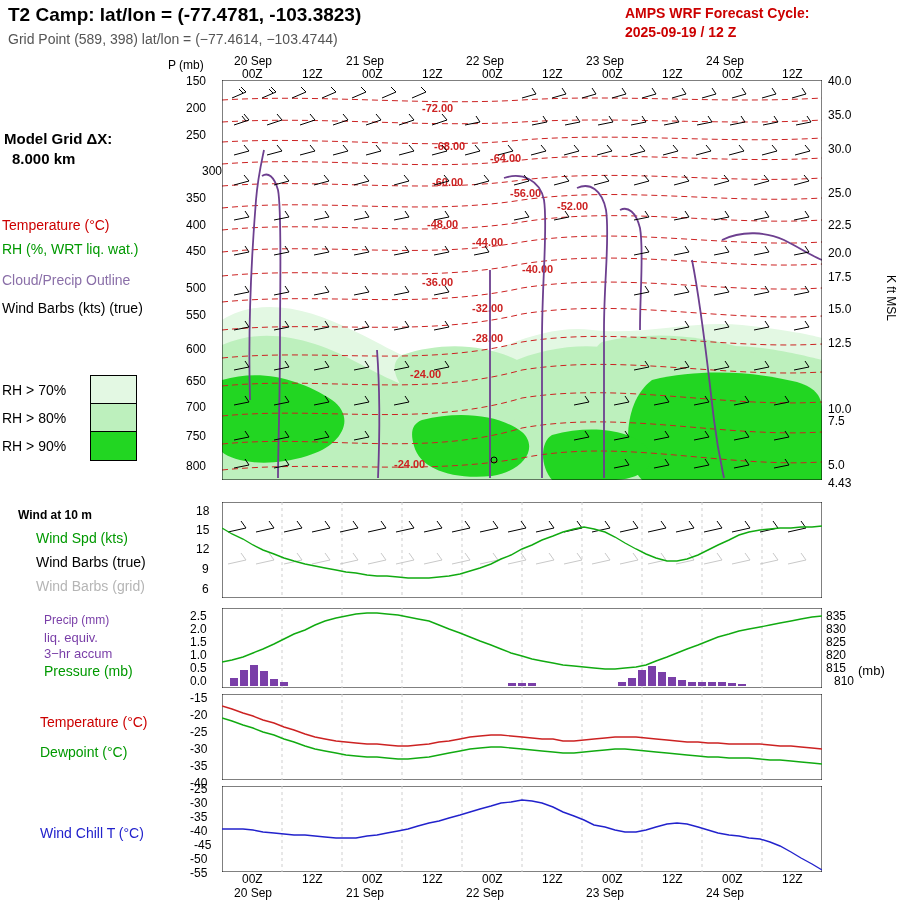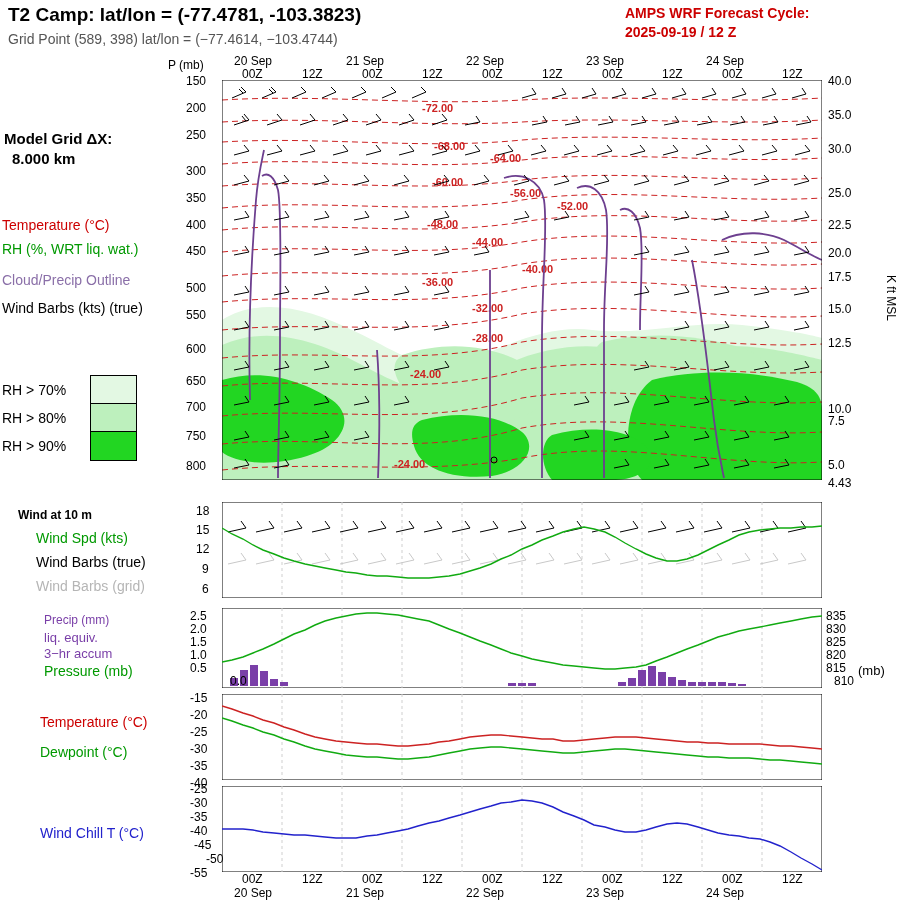--- a/index.html
+++ b/index.html
@@ -793,21 +793,21 @@
   <span class="tk abs" style="left:380px;top:13px;">00Z</span>
   <span class="tk abs" style="left:440px;top:13px;">12Z</span>
   <span class="tk abs" style="left:500px;top:13px;">00Z</span>
   <span class="tk abs" style="left:560px;top:13px;">12Z</span>
 </div>
 
 <div class="abs" style="left:186px;top:74px;width:34px;height:410px;">
   <span class="tk abs" style="left:0;top:0;">150</span>
   <span class="tk abs" style="left:0;top:27px;">200</span>
   <span class="tk abs" style="left:0;top:54px;">250</span>
-  <span class="tk abs" style="left:0;top:90px;">300</span>
+  <span class="tk abs" style="left:16px;top:90px;">300</span>
   <span class="tk abs" style="left:0;top:117px;">350</span>
   <span class="tk abs" style="left:0;top:144px;">400</span>
   <span class="tk abs" style="left:0;top:170px;">450</span>
   <span class="tk abs" style="left:0;top:207px;">500</span>
   <span class="tk abs" style="left:0;top:234px;">550</span>
   <span class="tk abs" style="left:0;top:268px;">600</span>
   <span class="tk abs" style="left:0;top:300px;">650</span>
   <span class="tk abs" style="left:0;top:326px;">700</span>
   <span class="tk abs" style="left:0;top:355px;">750</span>
   <span class="tk abs" style="left:0;top:385px;">800</span>
@@ -1078,21 +1078,21 @@
   </g>
 
   <polyline fill="none" stroke="#11aa11" stroke-width="1.4" points="0,54 10,52 21,49 31,45 41,41 52,36 62,31 72,26 83,22 93,17 103,13 114,10 124,8 134,6 145,5 155,5 165,6 176,7 186,9 196,11 207,13 217,17 227,21 238,25 248,29 258,33 269,37 279,41 289,45 300,48 310,51 320,53 331,55 341,57 352,58 362,59 372,60 383,61 393,61 403,60 414,59 424,57 434,53 445,49 455,45 465,41 476,37 486,33 496,29 507,26 517,23 527,21 538,19 548,17 558,15 569,13 579,11 590,9 600,8"></polyline>
 </svg>
 <div class="abs" style="left:190px;top:609px;width:30px;height:82px;">
   <span class="tk abs" style="left:0;top:0;">2.5</span>
   <span class="tk abs" style="left:0;top:13px;">2.0</span>
   <span class="tk abs" style="left:0;top:26px;">1.5</span>
   <span class="tk abs" style="left:0;top:39px;">1.0</span>
   <span class="tk abs" style="left:0;top:52px;">0.5</span>
-  <span class="tk abs" style="left:0;top:65px;margin-left:40px;">0.0</span>
+  <span class="tk abs" style="left:0;top:65px;">0.0</span>
 </div>
 <div class="abs" style="left:826px;top:609px;width:34px;height:82px;">
   <span class="tk abs" style="left:0;top:0;">835</span>
   <span class="tk abs" style="left:0;top:13px;">830</span>
   <span class="tk abs" style="left:0;top:26px;">825</span>
   <span class="tk abs" style="left:0;top:39px;">820</span>
   <span class="tk abs" style="left:0;top:52px;">815</span>
   <span class="tk abs" style="left:8px;top:65px;">810</span>
 </div>
 
@@ -1140,21 +1140,21 @@
     <line x1="540" y1="0" x2="540" y2="86"></line>
   </g>
   <polyline fill="none" stroke="#2222cc" stroke-width="1.4" points="0,43 10,43 21,43 31,44 41,46 52,47 62,48 72,49 83,49 93,50 103,51 114,52 124,52 134,52 145,50 155,49 165,47 176,45 186,43 196,40 207,37 217,35 227,32 238,29 248,26 258,23 269,20 279,17 289,16 300,14 310,15 320,17 331,21 341,26 352,30 362,34 372,39 383,41 393,44 403,46 414,46 424,44 434,41 445,38 455,37 465,38 476,41 486,44 496,47 507,49 517,50 527,52 538,53 548,56 558,60 569,66 579,72 590,78 600,84"></polyline>
 </svg>
 <div class="abs" style="left:190px;top:782px;width:30px;height:90px;">
   <span class="tk abs" style="left:0;top:0;">-25</span>
   <span class="tk abs" style="left:0;top:14px;">-30</span>
   <span class="tk abs" style="left:0;top:28px;">-35</span>
   <span class="tk abs" style="left:0;top:42px;">-40</span>
   <span class="tk abs" style="left:4px;top:56px;">-45</span>
-  <span class="tk abs" style="left:16px;top:70px;">-50</span>
+  <span class="tk abs" style="left:0;top:70px;">-50</span>
   <span class="tk abs" style="left:0;top:84px;">-55</span>
 </div>
 
 <div class="abs" style="left:222px;top:872px;width:620px;height:26px;">
   <span class="tk abs" style="left:20px;top:0;">00Z</span>
   <span class="tk abs" style="left:80px;top:0;">12Z</span>
   <span class="tk abs" style="left:140px;top:0;">00Z</span>
   <span class="tk abs" style="left:200px;top:0;">12Z</span>
   <span class="tk abs" style="left:260px;top:0;">00Z</span>
   <span class="tk abs" style="left:320px;top:0;">12Z</span>

